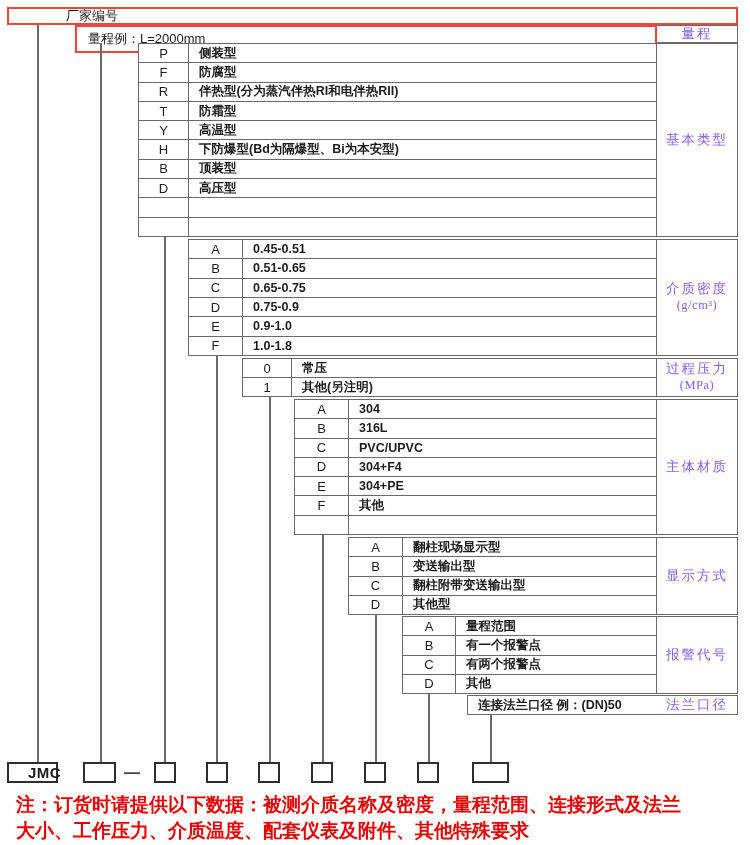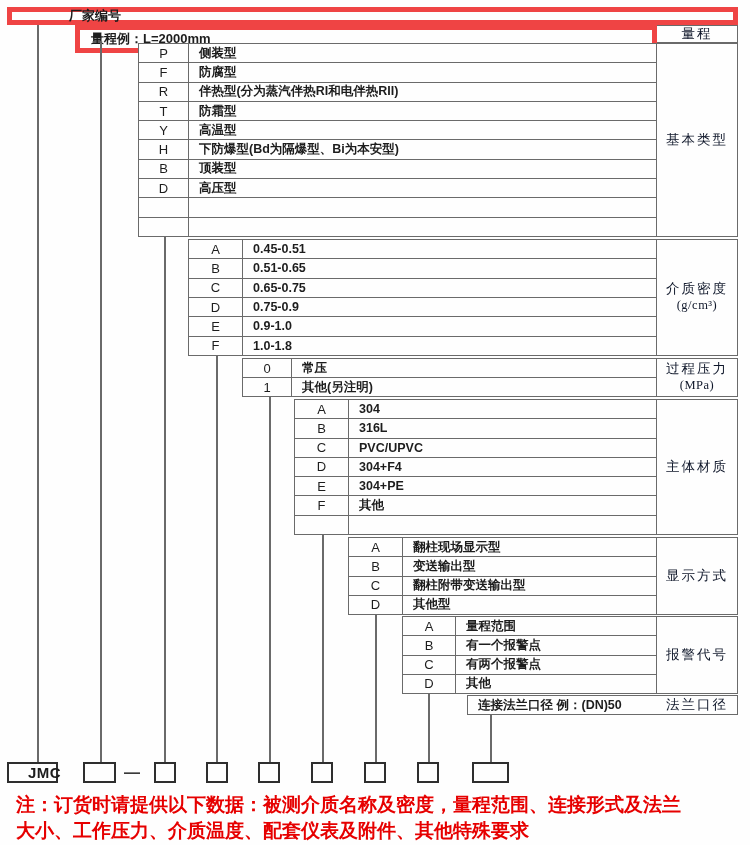--- a/index.html
+++ b/index.html
@@ -8,36 +8,36 @@
     position: relative;
     width: 750px; height: 845px;
     background: #fefefe;
     font-family: "Liberation Sans", sans-serif;
     color: #1d1d1d;
     overflow: hidden;
   }
   
   .hbox {
     position: absolute;
-    border: 5px solid #ef4444;
+    border: 2px solid #ef4444;
     background: #fefefe;
     display: flex; align-items: center;
-    font-size: 13px; font-weight: 700;
+    font-size: 13px; font-weight: 400;
   }
   #topbox   { left:7px;  top:7px;  width:731px; height:18px; padding-left:57px; }
   #rangebox { left:75px; top:25px; width:582px; height:28px; padding-left:11px; }
 
   
   .lbl {
     position: absolute; left:657px; width:81px;
     border: 1px solid #6a6a6a; border-left: none;
     background:#fefefe;
     display:flex; flex-direction:column; align-items:center; justify-content:center;
     font-family: "Liberation Serif", serif;
-    font-size: 13.5px; letter-spacing: 2px; color:#0f172a;
+    font-size: 13.5px; letter-spacing: 2px; color:#8b5cf6;
     line-height: 1.25; text-align:center;
   }
   .lbl .sub { letter-spacing: 0.5px; font-size: 12.5px; }
   #l0 { top:25px;  height:18px;  }
   #l1 { top:43px;  height:194px; }
   #l2 { top:239px; height:117px; }
   #l3 { top:358px; height:39px;  }
   #l4 { top:399px; height:136px; }
   #l5 { top:537px; height:78px;  }
   #l6 { top:616px; height:78px;  }

